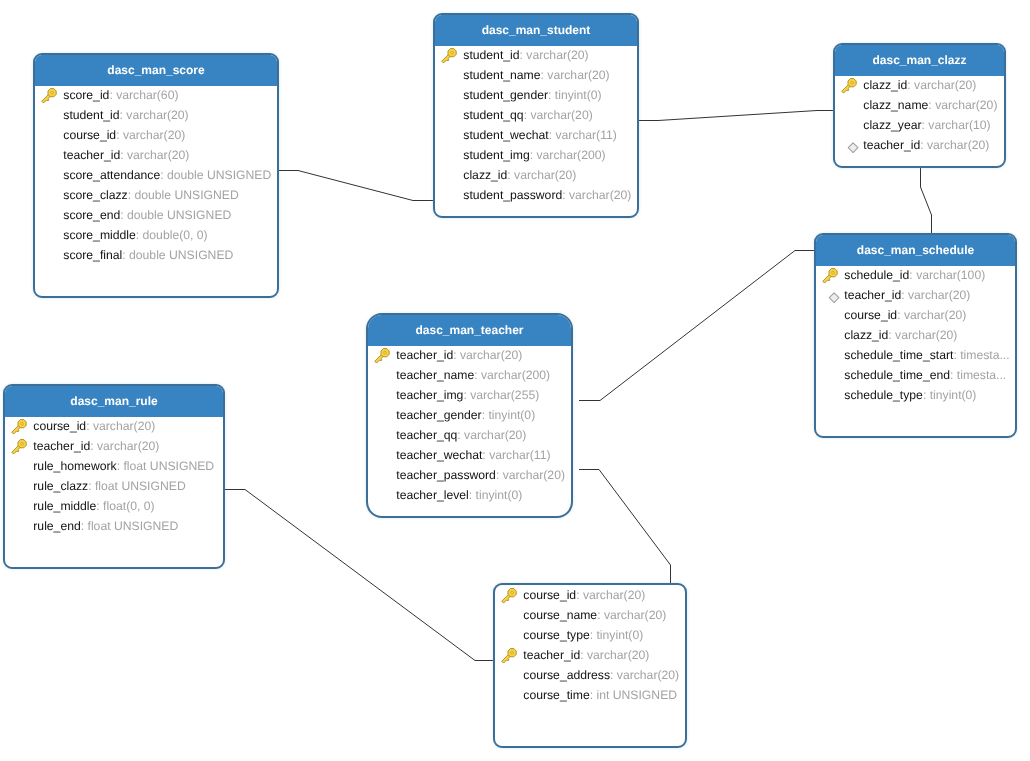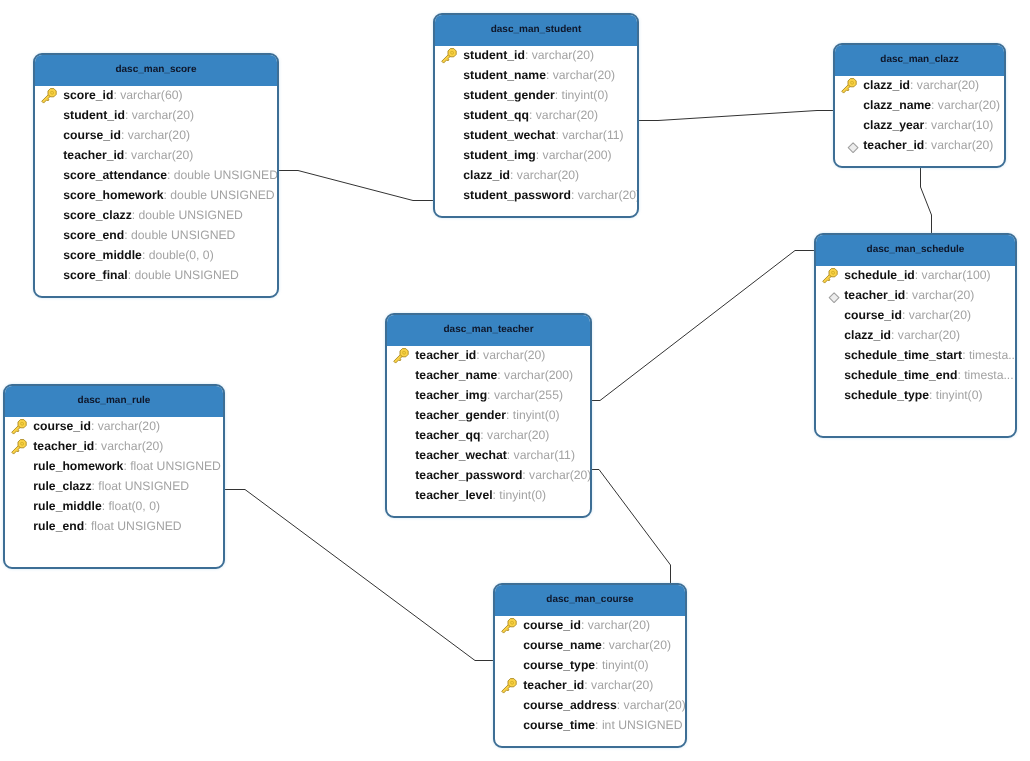--- a/index.html
+++ b/index.html
@@ -18,40 +18,40 @@
     position:absolute;
     box-sizing:border-box;
     border:2px solid #3d6e95;
     border-radius:9px;
     background:#ffffff;
     overflow:hidden;
     box-shadow:0 0 3px rgba(120,180,220,0.35);
   }
   .tbl-header {
     background:#3884c2;
-    color:#0f172a;
+    color:#ffffff;
     font-weight:bold;
-    font-size:10px;
+    font-size:12px;
     text-align:center;
     line-height:34px;
     height:33px;
     margin:-2px -2px -1.4px -2px;
     white-space:nowrap;
     overflow:hidden;
   }
   .row {
     height:20px;
     line-height:20px;
     position:relative;
     padding-left:28.3px;
     font-size:12.2px;
     white-space:nowrap;
     overflow:hidden;
   }
-  .col-name { color:#111111;font-weight:bold; }
+  .col-name { color:#111111; }
   .col-sep  { color:#a3a3a3; }
   .col-type { color:#a3a3a3;margin-top:39px; }
   .ico { position:absolute; left:6.3px; top:3.2px; width:17px; height:17px; line-height:0; }
   .ico svg { display:block; overflow:visible; }
 </style>
 </head>
 <body>
 
 <div id="canvas">
   <svg id="links" viewBox="0 0 1030 761" width="1030" height="761">
@@ -82,23 +82,20 @@
         <div class="row">
     <span class="col-name">course_id</span><span class="col-sep">: </span><span class="col-type">varchar(20)</span>
   </div>
         <div class="row">
     <span class="col-name">teacher_id</span><span class="col-sep">: </span><span class="col-type">varchar(20)</span>
   </div>
         <div class="row">
     <span class="col-name">score_attendance</span><span class="col-sep">: </span><span class="col-type">double UNSIGNED</span>
   </div>
         <div class="row">
-    <span class="col-name">score_homework</span><span class="col-sep">: </span><span class="col-type">double UNSIGNED</span>
-  </div>
-        <div class="row">
     <span class="col-name">score_clazz</span><span class="col-sep">: </span><span class="col-type">double UNSIGNED</span>
   </div>
         <div class="row">
     <span class="col-name">score_end</span><span class="col-sep">: </span><span class="col-type">double UNSIGNED</span>
   </div>
         <div class="row">
     <span class="col-name">score_middle</span><span class="col-sep">: </span><span class="col-type">double(0, 0)</span>
   </div>
         <div class="row">
     <span class="col-name">score_final</span><span class="col-sep">: </span><span class="col-type">double UNSIGNED</span>
@@ -202,21 +199,21 @@
     <span class="col-name">schedule_time_start</span><span class="col-sep">: </span><span class="col-type">timesta...</span>
   </div>
         <div class="row">
     <span class="col-name">schedule_time_end</span><span class="col-sep">: </span><span class="col-type">timesta...</span>
   </div>
         <div class="row">
     <span class="col-name">schedule_type</span><span class="col-sep">: </span><span class="col-type">tinyint(0)</span>
   </div>
       </div>
   </div>
-    <div class="table-box" style="left: 385px; top: 313px; width: 207px; height: 205px;">
+    <div class="table-box" style="left: 366px; top: 313px; width: 207px; height: 205px; border-radius: 16px;">
     <div class="tbl-header">dasc_man_teacher</div>
     <div class="tbl-body">
         <div class="row"><span class="ico">
             <svg viewBox="0 0 16.3 16.3" width="15.8" height="15.8">
               <g transform="translate(11.45,4.85) rotate(-45)">
                 <path d="M-13.8 -1.35 L0 -1.35 L0 1.35 L-7.5 1.35 L-7.5 2.9 L-9.2 2.9 L-9.2 1.35 L-13.8 1.35 Z" fill="#fad247" stroke="#9d7a10" stroke-width="0.75"></path>
                 <path d="M4.25 1.76 L1.76 4.25 L-1.76 4.25 L-4.25 1.76 L-4.25 -1.76 L-1.76 -4.25 L1.76 -4.25 L4.25 -1.76 Z" fill="#fad247" stroke="#9d7a10" stroke-width="0.75" stroke-linejoin="round"></path>
                 <ellipse cx="0" cy="0" rx="1.35" ry="1.55" fill="none" stroke="#d9b52c" stroke-width="1.05"></ellipse>
               </g>
             </svg>
@@ -279,21 +276,20 @@
   </div>
         <div class="row">
     <span class="col-name">rule_middle</span><span class="col-sep">: </span><span class="col-type">float(0, 0)</span>
   </div>
         <div class="row">
     <span class="col-name">rule_end</span><span class="col-sep">: </span><span class="col-type">float UNSIGNED</span>
   </div>
       </div>
   </div>
     <div class="table-box" style="left: 493px; top: 583px; width: 194px; height: 165px;">
-    <div class="tbl-header">dasc_man_course</div>
     <div class="tbl-body">
         <div class="row"><span class="ico">
             <svg viewBox="0 0 16.3 16.3" width="15.8" height="15.8">
               <g transform="translate(11.45,4.85) rotate(-45)">
                 <path d="M-13.8 -1.35 L0 -1.35 L0 1.35 L-7.5 1.35 L-7.5 2.9 L-9.2 2.9 L-9.2 1.35 L-13.8 1.35 Z" fill="#fad247" stroke="#9d7a10" stroke-width="0.75"></path>
                 <path d="M4.25 1.76 L1.76 4.25 L-1.76 4.25 L-4.25 1.76 L-4.25 -1.76 L-1.76 -4.25 L1.76 -4.25 L4.25 -1.76 Z" fill="#fad247" stroke="#9d7a10" stroke-width="0.75" stroke-linejoin="round"></path>
                 <ellipse cx="0" cy="0" rx="1.35" ry="1.55" fill="none" stroke="#d9b52c" stroke-width="1.05"></ellipse>
               </g>
             </svg>
           </span>

